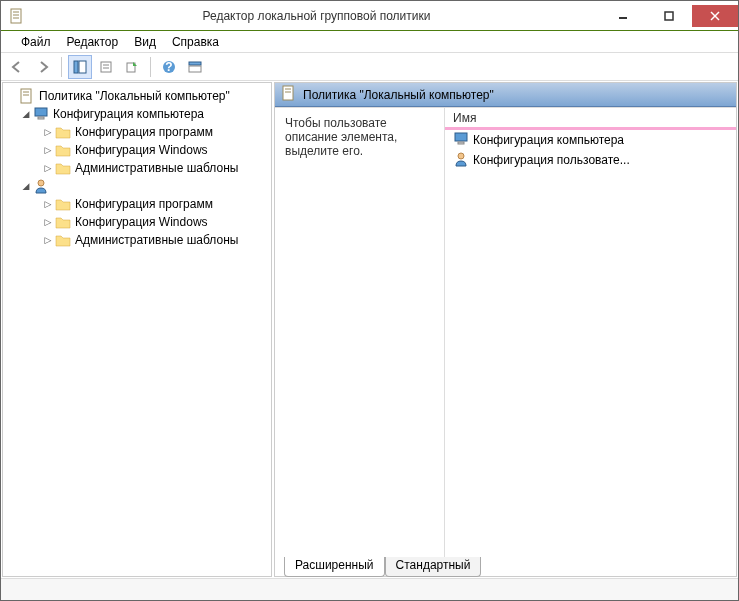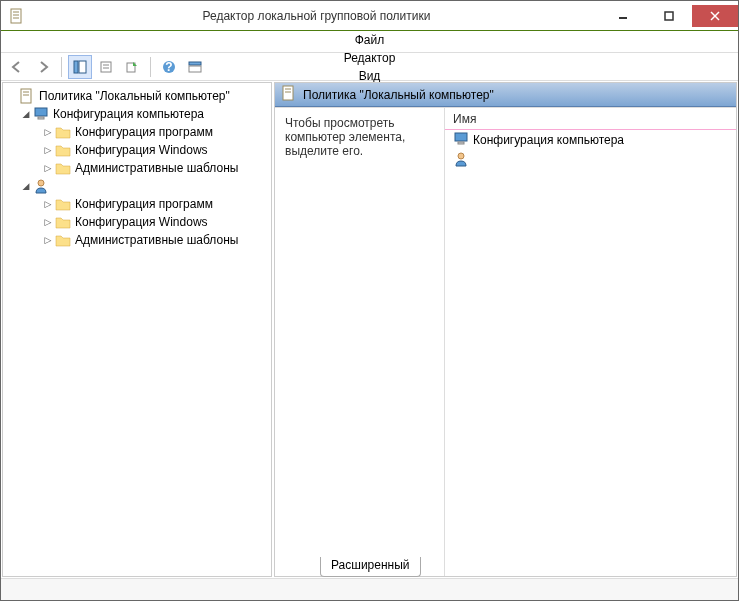--- a/index.html
+++ b/index.html
@@ -7,21 +7,21 @@
 
 
 .titlebar { height: 30px; display: flex; align-items: center; border-bottom: 1px solid #4d7c0f; background: #fff; }
 .titlebar .app-icon { width: 16px; height: 16px; margin: 0 8px; }
 .titlebar .title { flex: 1; text-align: center; color: #333; }
 .titlebar .win-controls { display: flex; }
 .titlebar .win-btn { width: 46px; height: 22px; display: flex; align-items: center; justify-content: center; color: #333; }
 .titlebar .win-btn.close { background: #c75050; color: #fff; }
 
 
-.menubar { height: 22px; display: flex; align-items: center; padding: 0 12px; border-bottom: 1px solid #ddd; flex-direction: column; }
+.menubar { height: 22px; display: flex; align-items: center; padding: 0 12px; border-bottom: 1px solid #ddd; }
 .menubar .menu-item { padding: 2px 8px; cursor: default; }
 
 
 .toolbar { height: 28px; display: flex; align-items: center; padding: 0 4px; border-bottom: 1px solid #ddd; gap: 2px; }
 .toolbar .tool-btn { width: 24px; height: 24px; display: flex; align-items: center; justify-content: center; border: 1px solid transparent; }
 .toolbar .tool-btn.boxed { border: 1px solid #99b8e8; background: #dbe8fb; }
 .toolbar .sep { width: 1px; height: 20px; background: #ccc; margin: 0 4px; }
 
 
 .content { display: flex; height: calc(100% - 30px - 22px - 28px - 22px); }
@@ -36,26 +36,26 @@
 .tree-item.level-0 { padding-left: 2px; }
 .tree-item.level-1 { padding-left: 16px; }
 .tree-item.level-2 { padding-left: 38px; }
 
 
 .right-header { background: linear-gradient(#b9cde6, #7ea6d3); border-bottom: 1px solid #5a7fae; height: 24px; display: flex; align-items: center; padding: 0 6px; color: #000; font-size: 14px; }
 .right-header .t-icon { margin-right: 6px; }
 .right-body { flex: 1; display: flex; border-top: 1px solid #ddd; }
 .desc-col { width: 170px; padding: 8px 10px; border-right: 1px solid #ddd; color: #333; }
 .list-col { flex: 1; padding: 0; }
-.list-header { height: 22px; display: flex; align-items: center; padding: 0 8px; border-bottom: 1px solid #f9a8d4; color: #333; }
+.list-header { height: 22px; display: flex; align-items: center; padding: 0 8px; border-bottom: 3px solid #f9a8d4; color: #333; }
 .list-row { height: 20px; display: flex; align-items: center; padding: 0 8px; white-space: nowrap; overflow: hidden; }
 .list-row .t-icon { margin-right: 4px; }
 
 
-.tabs-row { position: absolute; bottom: 23px; left: 283px; display: flex; height: 20px; margin-left: 36px; }
+.tabs-row { position: absolute; bottom: 23px; left: 283px; display: flex; height: 20px; }
 .tab { padding: 1px 10px; border: 1px solid #aaa; border-top: none; background: #f3f3f3; font-size: 12px; border-radius: 0 0 4px 4px; }
 .tab.active { background: #fff; }
 
 
 .statusbar { height: 22px; border-top: 1px solid #ddd; position: absolute; bottom: 0; left: 0; right: 0; background: #f7f7f7; }
 
 
 .folder-icon { fill: #fce08a; stroke: #d4a73a; stroke-width: .5; }
 .doc-icon rect { fill: #fff; stroke: #9a8b60; }
 .doc-icon line { stroke: #9a8b60; }
@@ -227,39 +227,41 @@
     <div class="right-header">
       <span class="t-icon"><svg width="16" height="16" class="doc-icon">
             <rect x="2" y="1" width="10" height="14"></rect>
             <line x1="4" y1="4" x2="10" y2="4"></line>
             <line x1="4" y1="7" x2="10" y2="7"></line>
           </svg></span>
       <span>Политика "Локальный компьютер"</span>
     </div>
     <div class="right-body">
       <div class="desc-col">
-        <div>Чтобы просмотреть компьютер элемента, выделите его.</div>
+        <div>Чтобы пользовате описание элемента, выделите его.</div>
       </div>
       <div class="list-col">
         <div class="list-header">Имя</div>
         <div class="list-row">
           <span class="t-icon"><svg width="16" height="16" class="comp-icon">
                 <rect class="screen" x="2" y="2" width="12" height="8"></rect>
                 <rect class="base" x="5" y="11" width="6" height="2"></rect>
               </svg></span>
           <span>Конфигурация компьютера</span>
         </div>
         <div class="list-row">
           <span class="t-icon"><svg width="16" height="16" class="user-icon">
                 <circle cx="8" cy="5" r="3"></circle>
                 <path d="M3 15 Q3 10 8 10 Q13 10 13 15 Z"></path>
               </svg></span>
+          <span>Конфигурация пользовате...</span>
         </div>
       </div>
     </div>
   </div>
 </div>
 
 <div class="tabs-row">
   <div class="tab active">Расширенный</div>
+  <div class="tab">Стандартный</div>
 </div>
 
 <div class="statusbar"></div>
 
 </body></html>

